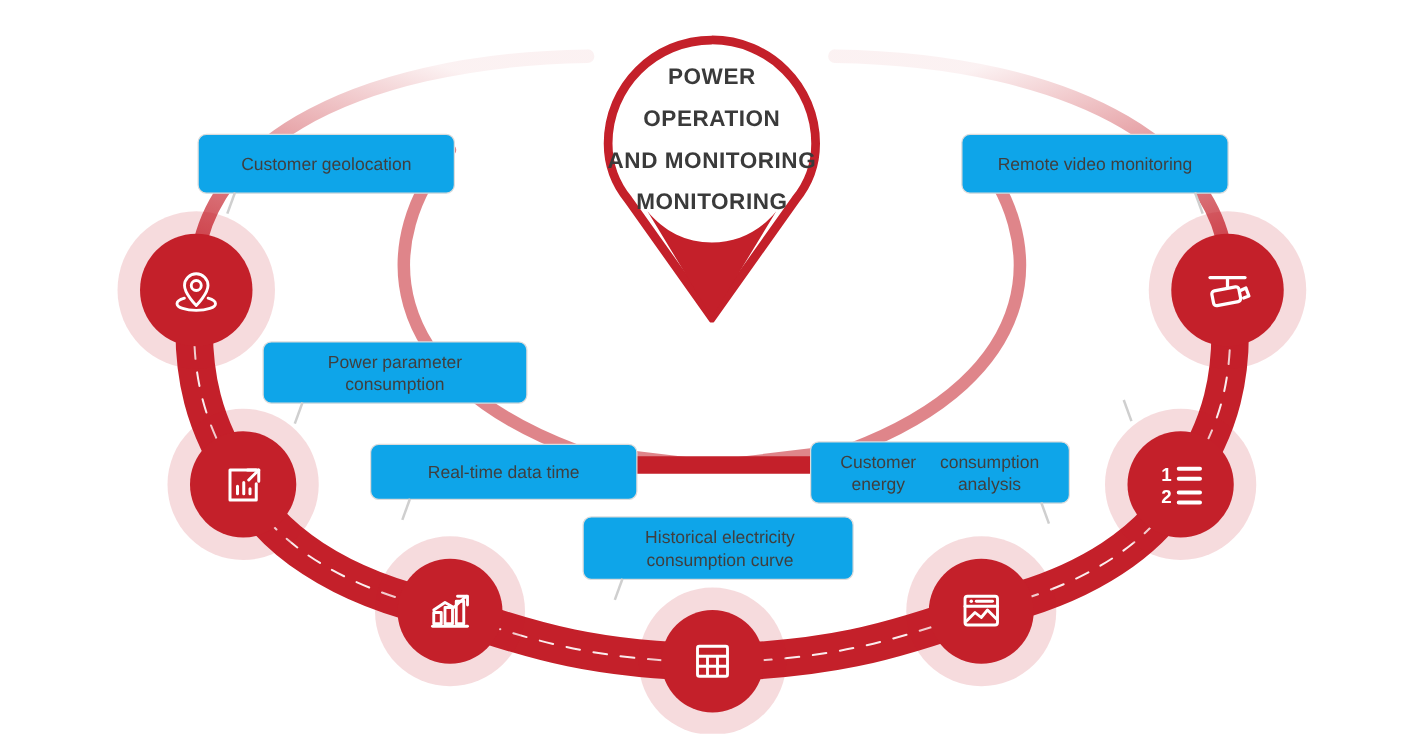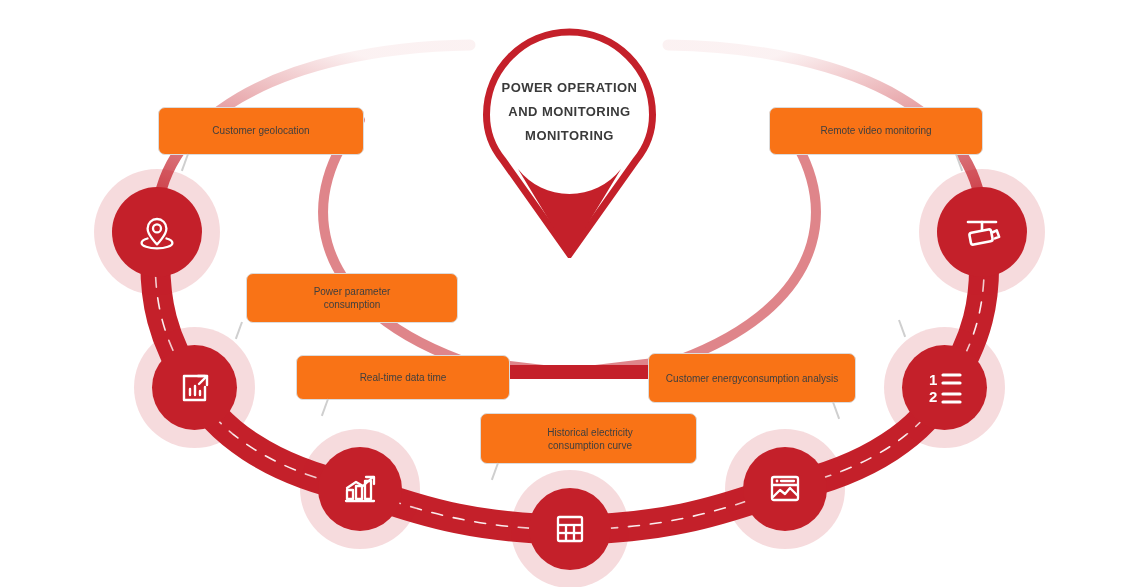--- a/index.html
+++ b/index.html
@@ -12,26 +12,26 @@
   .node{position:absolute;border-radius:50%;background:#c4202a;
         display:flex;align-items:center;justify-content:center;
         box-shadow:0 0 0 18px rgba(196,32,42,0.16);}
   .node svg{display:block;}
 
   
   .pin{position:absolute;}
   .pin .pin-text{position:absolute;left:0;top:0;width:100%;
         display:flex;flex-direction:column;align-items:center;justify-content:center;
         text-align:center;}
-  .pin .pin-text span{display:block;font-weight:bold;font-size:13px;
+  .pin .pin-text span{display:block;font-weight:bold;font-size:18px;
         letter-spacing:.45px;color:#3a3a3a;line-height:1.85;}
 
   
-  .label{position:absolute;background:#f97316;border:1px solid #dcdcdc;
-         border-radius:7px;color:#3f3f3f;font-size:10px;line-height:1.32;
+  .label{position:absolute;background:#0ea5e9;border:1px solid #dcdcdc;
+         border-radius:7px;color:#3f3f3f;font-size:14px;line-height:1.32;
          display:flex;align-items:center;justify-content:center;text-align:center;
          padding:0 14px;box-sizing:border-box;}
   .label.two{line-height:1.3;}
   .tail{position:absolute;width:2px;height:18px;background:#cfcfcf;
         transform-origin:top center;}
 </style>
 </head>
 <body>
 
 <div id="stage">
@@ -172,40 +172,40 @@
     <span>Customer geolocation</span>
   </div>
   <div class="tail" style="left:187px;top:154px;transform:rotate(20deg);"></div>
 
   <div class="label" style="left:769px;top:107px;width:214px;height:48px;text-align:right;">
     <span>Remote video monitoring</span>
   </div>
   <div class="tail" style="left:955px;top:154px;transform:rotate(-20deg);"></div>
 
   <div class="label two" style="left:210px;top:273px;width:212px;height:50px;
-       flex-direction:column;margin-left:36px;">
+       flex-direction:column;">
     <span>Power parameter</span>
     <span>consumption</span>
   </div>
   <div class="tail" style="left:241px;top:322px;transform:rotate(20deg);"></div>
 
   <div class="tail" style="left:898px;top:320px;transform:rotate(-20deg);"></div>
 
   <div class="label" style="left:296px;top:355px;width:214px;height:45px;">
     <span>Real-time data time</span>
   </div>
   <div class="tail" style="left:327px;top:399px;transform:rotate(20deg);"></div>
 
   <div class="label two" style="left:648px;top:353px;width:208px;height:50px;
        flex-direction:row;">
     <span>Customer energy</span>
     <span>consumption analysis</span>
   </div>
   <div class="tail" style="left:832px;top:402px;transform:rotate(-20deg);"></div>
 
-  <div class="label two" style="left:480px;top:413px;width:217px;height:51px;
+  <div class="label two" style="left:466px;top:413px;width:217px;height:51px;
        flex-direction:column;padding-left:17px;">
     <span>Historical electricity</span>
     <span>consumption curve</span>
   </div>
   <div class="tail" style="left:497px;top:463px;transform:rotate(20deg);"></div>
 
 </div>
 
 </body></html>

